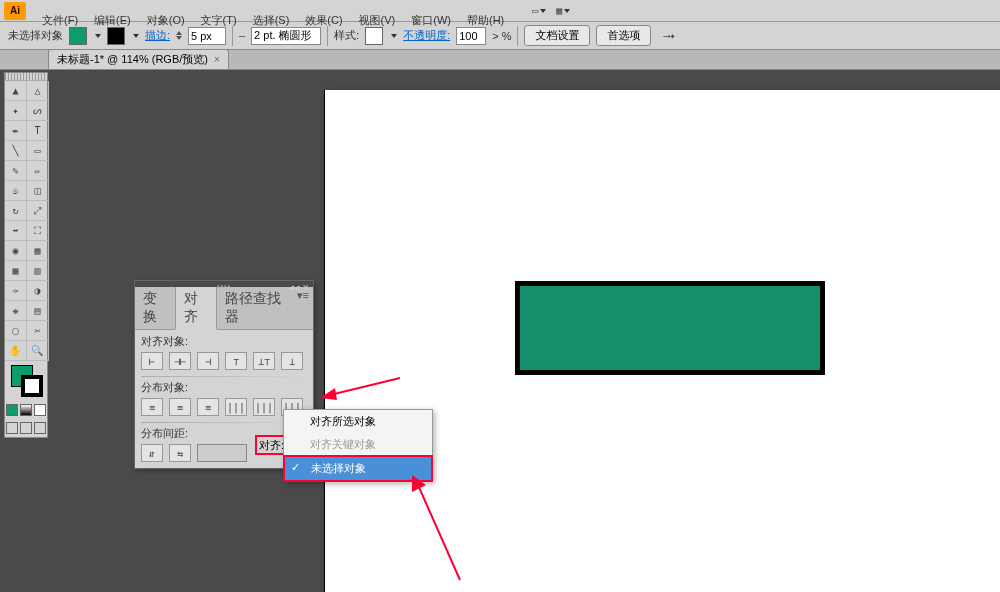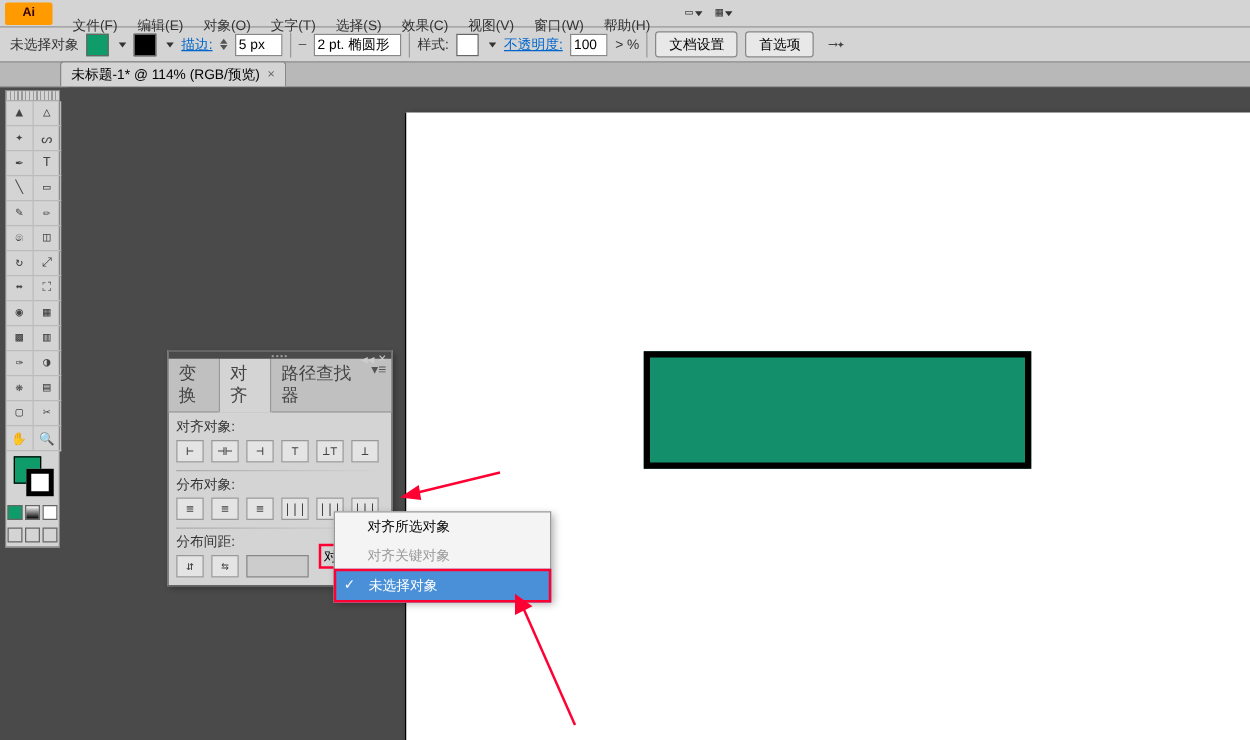--- a/index.html
+++ b/index.html
@@ -1,20 +1,20 @@
 <!DOCTYPE html>
 <html><head>
 <meta charset="utf-8">
 <style>
   * { box-sizing: border-box; margin: 0; padding: 0; font-family: "Microsoft YaHei", sans-serif; font-size: 11px; }
   body { background: #4a4a4a; width: 1000px; height: 592px; overflow: hidden; position: relative; }
   
   
   .menubar { background: #d4d4d4; height: 22px; border-bottom: 1px solid #999; display: flex; align-items: center; padding-left: 4px; }
-  .ai-logo { width: 38px; height: 18px; background: #ff9a00; color: #330000; font-weight: bold; text-align: center; line-height: 18px; font-size: 10px; border-radius: 2px; margin-right: 8px; }
+  .ai-logo { width: 22px; height: 18px; background: #ff9a00; color: #330000; font-weight: bold; text-align: center; line-height: 18px; font-size: 10px; border-radius: 2px; margin-right: 8px; }
   .menu-item { padding: 0 8px; color: #333; cursor: default; margin-top: 19px; }
   .menu-icon-group { margin-left: 20px; display: flex; gap: 10px; }
   .menu-dropdown { display: flex; align-items: center; }
   .dropdown-arrow { width: 0; height: 0; border-left: 3px solid transparent; border-right: 3px solid transparent; border-top: 4px solid #333; margin-left: 2px; }
   
   
   .controlbar { background: #d4d4d4; height: 28px; border-bottom: 1px solid #8a8a8a; display: flex; align-items: center; padding: 0 8px; gap: 6px; }
   .ctrl-label { color: #333; }
   .ctrl-link { color: #0066cc; text-decoration: underline; }
   .swatch { width: 18px; height: 18px; border: 1px solid #666; }
@@ -60,21 +60,21 @@
   .panel-menu-btn { margin-left:auto; padding:2px 4px; color:#555;}
   .panel-body { padding: 4px 6px; }
   .panel-section-label { font-size: 11px; color: #333; margin-bottom: 3px; }
   .align-row { display: flex; gap: 6px; margin-bottom: 6px; flex-wrap:wrap;}
   .align-btn { width: 22px; height: 18px; border: 1px solid #999; background: #e4e4e4; display: flex; align-items: center; justify-content: center; }
   .panel-divider { height:1px; background: linear-gradient(90deg, #aaa, #d4d4d4); margin: 3px 0;}
   .align-to-box { border: 2px solid #ff0033; padding: 0 2px; display: flex; align-items: center; margin-left: auto; }
   .align-to-icon { width:16px; height:16px; border:1px solid #888; margin-left:3px; display:flex; align-items:center; justify-content:center;}
   
   
-  .dropdown-menu { position: absolute; left: 267px; top: 409px; width: 174px; background: #f4f4f4; border: 1px solid #999; box-shadow: 2px 2px 6px rgba(0,0,0,.3); }
+  .dropdown-menu { position: absolute; left: 283px; top: 409px; width: 150px; background: #f4f4f4; border: 1px solid #999; box-shadow: 2px 2px 6px rgba(0,0,0,.3); }
   .dropdown-item { padding: 4px 8px 4px 26px; font-size: 11px; position: relative; }
   .dropdown-item.disabled { color: #999; }
   .dropdown-item.selected { background: #4a90d9; color: #fff; border: 2px solid #ff0033; margin: -1px; }
   .dropdown-check { position: absolute; left: 6px; top: 4px; color: #333; }
   .dropdown-item.selected .dropdown-check { color: #fff; }
   
   
   .arrow { position: absolute; pointer-events: none; }
   .arrow-line { stroke: #ff0033; stroke-width: 2; fill: none; }
   .arrow-head { fill: #ff0033; }

